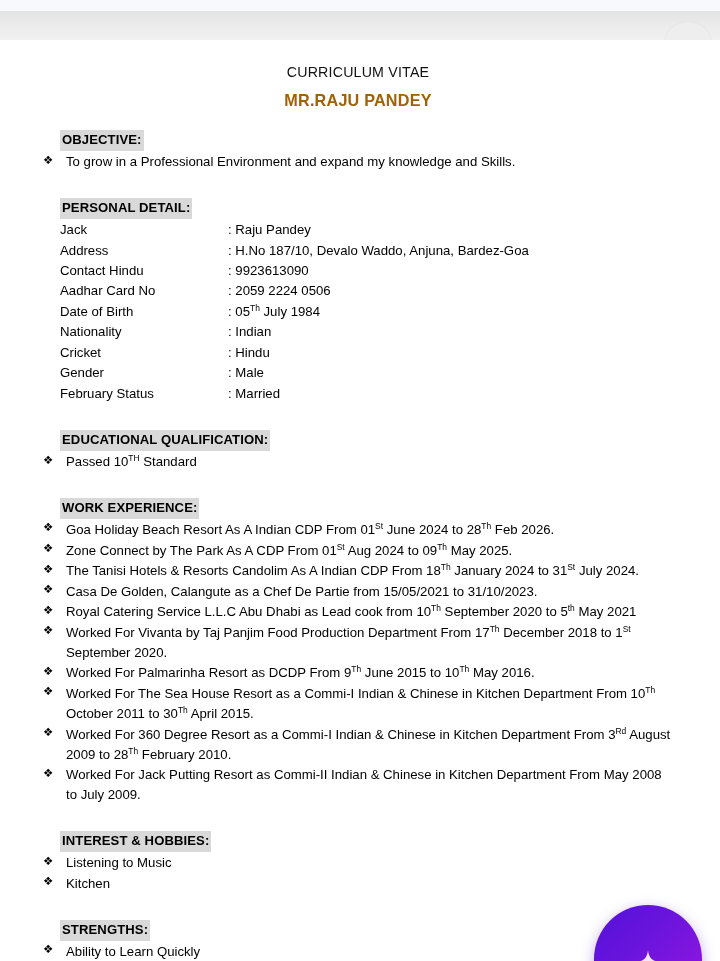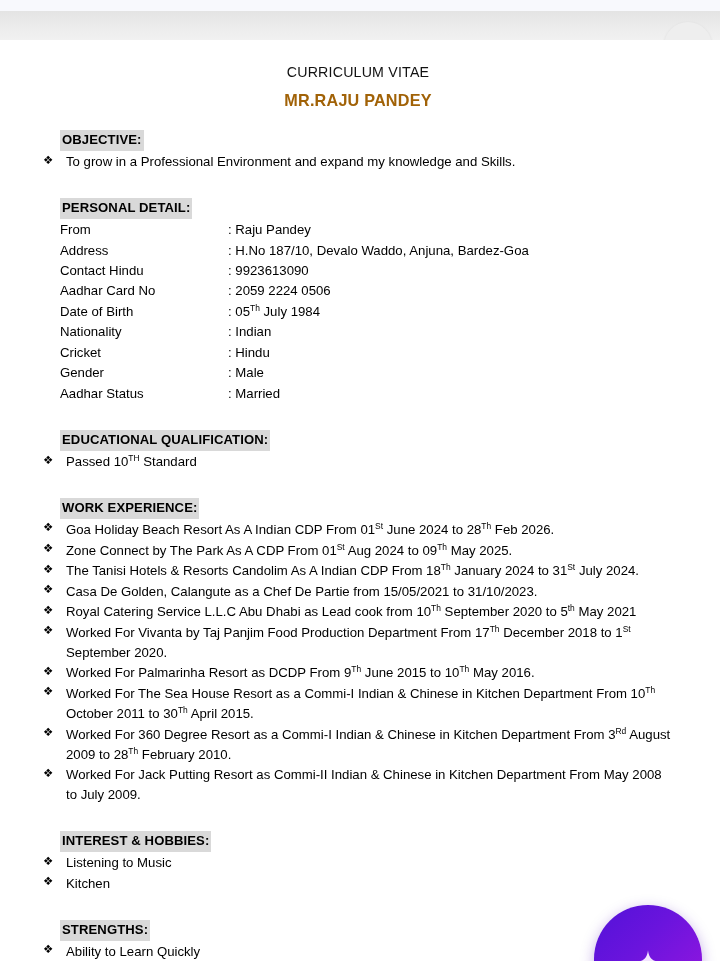--- a/index.html
+++ b/index.html
@@ -182,21 +182,21 @@
           </ul>
       </div>
 
       <div class="spacer-lg"></div>
 
       <div class="section">
         <div class="section-heading">PERSONAL DETAIL:</div>
         <table class="pd">
           <tbody id="pd-body">
               <tr>
-                <td class="k">From</td>
+                <td class="k">Jack</td>
                 <td class="v">: Raju Pandey</td>
               </tr>
               <tr>
                 <td class="k">Address</td>
                 <td class="v">: H.No 187/10, Devalo Waddo, Anjuna, Bardez-Goa</td>
               </tr>
               <tr>
                 <td class="k">Contact Hindu</td>
                 <td class="v">: 9923613090</td>
               </tr>
@@ -214,21 +214,21 @@
               </tr>
               <tr>
                 <td class="k">Cricket</td>
                 <td class="v">: Hindu</td>
               </tr>
               <tr>
                 <td class="k">Gender</td>
                 <td class="v">: Male</td>
               </tr>
               <tr>
-                <td class="k">Aadhar Status</td>
+                <td class="k">February Status</td>
                 <td class="v">: Married</td>
               </tr>
             </tbody>
         </table>
       </div>
 
       <div class="spacer-lg"></div>
 
       <div class="section">
         <div class="section-heading">EDUCATIONAL QUALIFICATION:</div>

